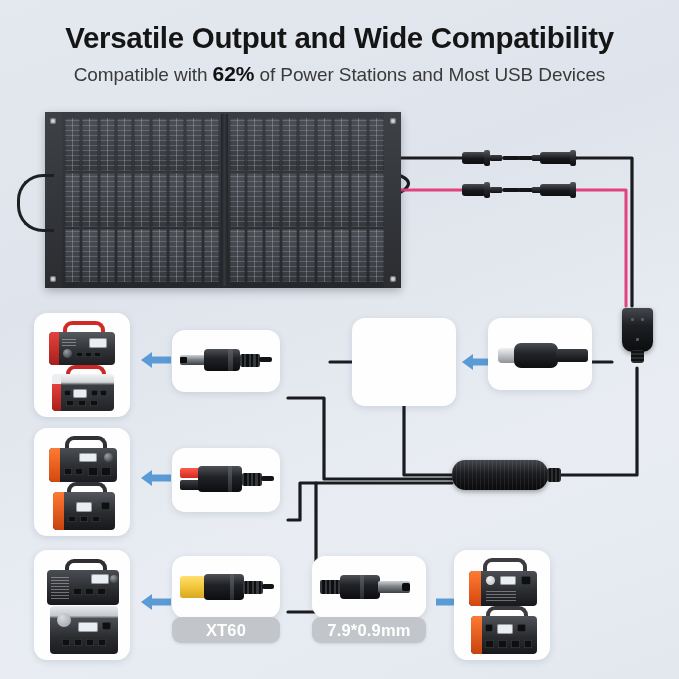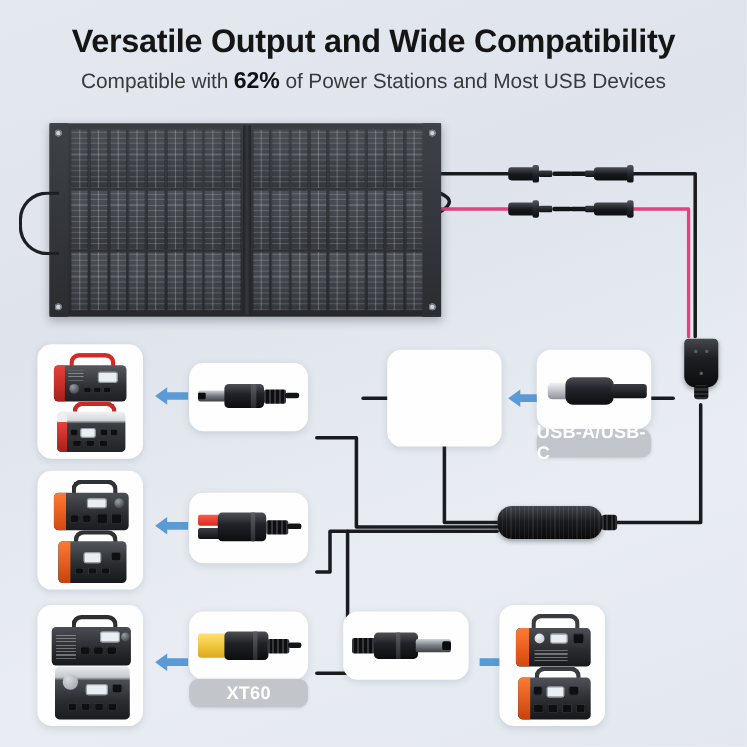--- a/index.html
+++ b/index.html
@@ -544,21 +544,20 @@
     </svg>
   </div>
 
   <div class="card" style="left:488px; top:318px; width:104px; height:72px;">
     <div class="plug" style="left:10px; top:22px; width:90px; height:30px;">
       <div class="usbc-head" style="left:0;   top:8px;  width:22px; height:15px;"></div>
       <div class="usbc-body" style="left:16px; top:3px;  width:44px; height:25px;"></div>
       <div class="usbc-cable" style="left:58px; top:9px; width:32px; height:13px;"></div>
     </div>
   </div>
-  <div class="pill" style="left:488px; top:390px; width:104px; height:26px;">USB-A/USB-C</div>
 
   <div class="card" style="left:34px; top:428px; width:96px; height:108px;">
     <div class="ps" style="left:14px; top:8px; width:70px; height:46px;">
       <div class="handle" style="left:17px; top:0; width:34px; height:13px; border-width:4.5px; border-color:#2f3135;"></div>
       <div class="body" style="left:1px; top:12px; width:68px; height:34px; background:linear-gradient(180deg,#4b4e53,#2c2e32 55%,#1a1c1f);">
         <div class="side" style="width:11px; background:linear-gradient(180deg,#ff7a33,#d4470f);"></div>
         <div class="screen" style="left:30px; top:5px; width:18px; height:9px;"></div>
         <div class="knob" style="left:55px; top:5px; width:9px; height:9px;"></div>
         <div class="port" style="left:15px; top:20px; width:8px; height:7px;"></div>
         <div class="port" style="left:26px; top:20px; width:8px; height:7px;"></div>
@@ -640,20 +639,21 @@
 
   <div class="card" style="left:312px; top:556px; width:114px; height:62px;">
     <div class="plug" style="left:8px; top:16px; width:98px; height:30px;">
       <div class="strain" style="left:0;   top:8px;  width:22px; height:14px;"></div>
       <div class="shell" style="left:20px; top:3px;  width:40px; height:24px;"></div>
       <div class="band" style="left:40px; top:3px;  width:4px;  height:24px;"></div>
       <div class="tip" style="left:58px; top:9px;  width:32px; height:12px;"></div>
       <div class="tiphole" style="left:82px; top:11px; width:8px; height:8px; border-radius:2px;"></div>
     </div>
   </div>
+  <div class="pill" style="left:312px; top:617px; width:114px; height:26px;">7.9*0.9mm</div>
 
   <div class="arrow" style="left:434px; top:592px;">
     <svg width="34" height="20" viewBox="0 0 34 20" xmlns="http://www.w3.org/2000/svg">
       <path d="M21 2 L32 10 L21 18 L21 13.5 L2 13.5 L2 6.5 L21 6.5 Z" fill="#5b9bd5"></path>
     </svg>
   </div>
 
   <div class="card" style="left:454px; top:550px; width:96px; height:110px;">
     <div class="ps" style="left:14px; top:8px; width:70px; height:48px;">
       <div class="handle" style="left:15px; top:0; width:36px; height:14px; border-width:4.5px; border-color:#3a3c40;"></div>

